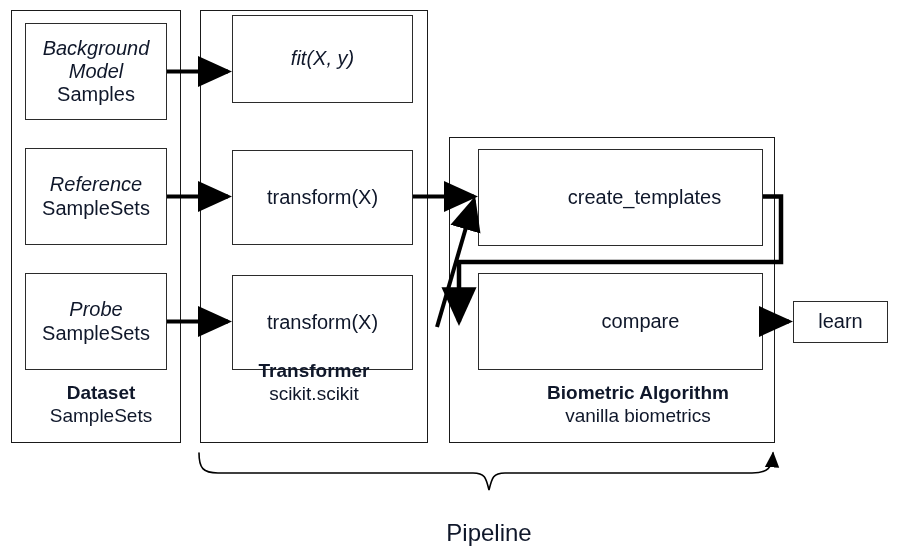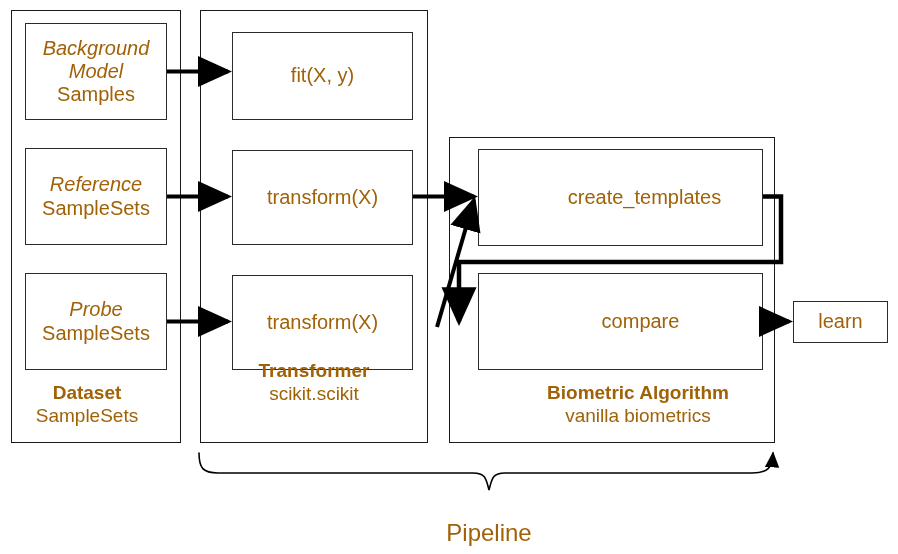--- a/index.html
+++ b/index.html
@@ -6,21 +6,21 @@
     margin: 0;
     padding: 0;
     background: #ffffff;
   }
   #stage {
     position: relative;
     width: 898px;
     height: 554px;
     background: #ffffff;
     font-family: "Liberation Sans", sans-serif;
-    color: #a16207;
+    color: #0f172a;
     overflow: hidden;
   }
   .svg-layer {
     position: absolute;
     left: 0;
     top: 0;
     width: 898px;
     height: 554px;
   }
   .group-box {
@@ -98,26 +98,26 @@
     </span>
   </div>
 
   <div class="node-box t19" style="left:25px; top:273px; width:142px; height:97px;justify-content:center;">
     <span class="txt">
       <span class="lbl-italic">Probe</span><br>
       <span>SampleSets</span>
     </span>
   </div>
 
-  <div class="group-caption" style="left:2px; top:382px; width:170px;">
+  <div class="group-caption" style="left:16px; top:382px; width:170px;">
     <span class="cap-title">Dataset</span>
     <span class="cap-sub">SampleSets</span>
   </div>
 
-  <div class="node-box t19" style="left:232px; top:32px; width:181px; height:88px;">
+  <div class="node-box t19" style="left:232px; top:15px; width:181px; height:88px;font-style:italic;">
     <span class="txt">fit(X, y)</span>
   </div>
 
   <div class="node-box t19" style="left:232px; top:150px; width:181px; height:95px;">
     <span class="txt">transform(X)</span>
   </div>
 
   <div class="node-box t19" style="left:232px; top:275px; width:181px; height:95px;">
     <span class="txt">transform(X)</span>
   </div>

